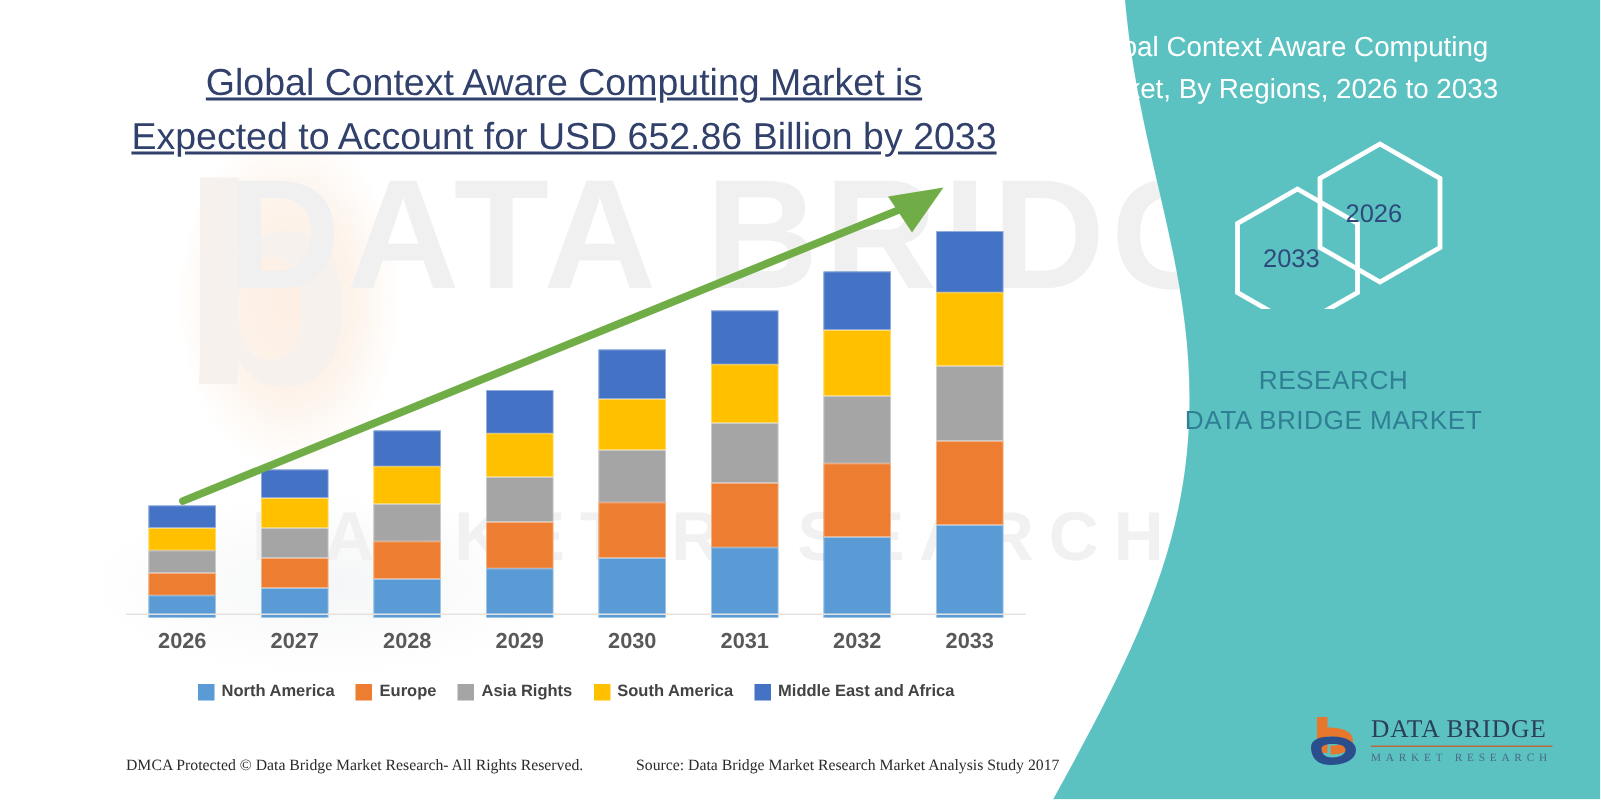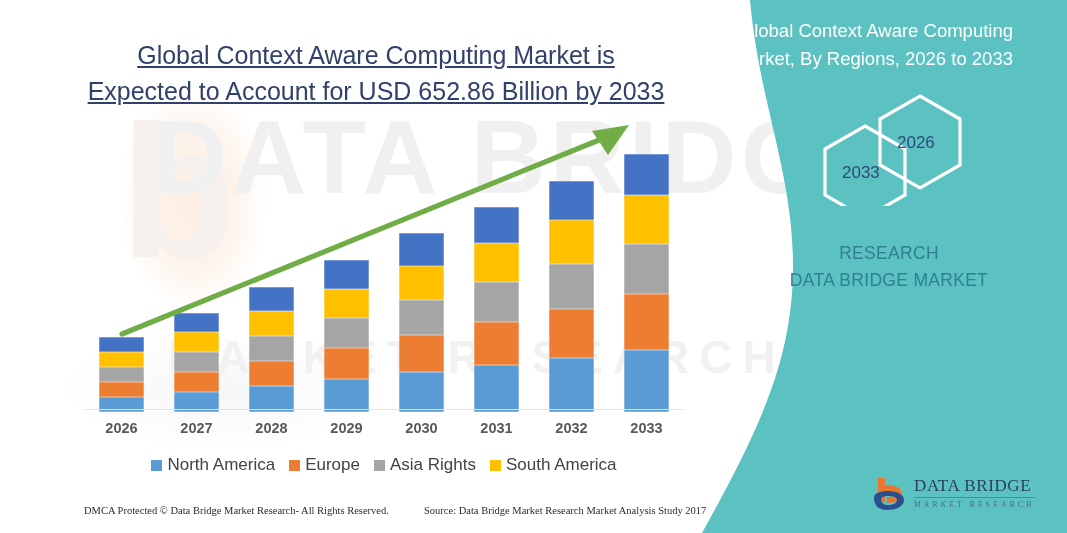--- a/index.html
+++ b/index.html
@@ -20,21 +20,21 @@
   .wm1{left:152px;top:98px;font-size:104px;color:#f0f0f0;}
   .wm2{left:168px;top:330px;font-size:46px;color:#f1f1f1;letter-spacing:10px;}
   .wmlogo{position:absolute;left:120px;top:96px;font-size:190px;color:#f7f1ee;font-weight:700;line-height:1;pointer-events:none;}
 
   
   .teal-panel{position:absolute;right:0;top:0;width:378px;height:533px;pointer-events:none;}
   .teal-panel svg{display:block;}
   .panel-content{position:absolute;right:0;top:0;width:378px;height:533px;}
   .panel-title{
     position:absolute;left:30px;top:17px;width:318px;
-    color:#ffffff;font-size:18.5px;line-height:1.5;text-align:right;
+    color:#ffffff;font-size:18.5px;line-height:1.5;text-align:left;
     padding-right:24px;box-sizing:border-box;
   }
   .hexwrap{position:absolute;left:0;top:88px;width:378px;height:118px;}
   .hex{position:absolute;}
   .hexlabel{position:absolute;color:#2e4a7d;font-size:17px;font-weight:400;}
   .brandline{
     position:absolute;left:60px;top:240px;width:300px;text-align:center;
     color:#2f7f95;font-size:17.5px;line-height:1.55;letter-spacing:.3px;
     padding-right:20px;box-sizing:border-box;
   }
@@ -57,21 +57,21 @@
 
   
   .axisline{position:absolute;left:84px;top:409px;width:600px;height:1px;background:#e3e3e3;}
   .xlabels{position:absolute;left:84px;top:420px;width:600px;display:flex;justify-content:space-around;}
   .xlabel{width:60px;text-align:center;color:#595959;font-size:14.5px;font-weight:700;}
 
   
   .legend{position:absolute;left:84px;top:455px;width:600px;display:flex;justify-content:center;align-items:center;gap:14px;}
   .lg{display:flex;align-items:center;gap:5px;}
   .swatch{width:11px;height:11px;display:inline-block;}
-  .lgtext{color:#434343;font-size:17px;font-weight:400;white-space:nowrap;}
+  .lgtext{color:#434343;font-size:11px;font-weight:700;white-space:nowrap;}
 
   
   .footer{position:absolute;left:0;top:505px;width:740px;height:22px;}
   .foot-left{position:absolute;left:84px;top:0;color:#2b2b2b;font-family:"Liberation Serif",serif;font-size:10.5px;white-space:nowrap;text-align:right;}
   .foot-right{position:absolute;left:424px;top:0;color:#2b2b2b;font-family:"Liberation Serif",serif;font-size:10.5px;white-space:nowrap;}
 
   
   .dbmr-logo{position:absolute;left:868px;top:472px;width:180px;height:46px;}
   .logo-text{position:absolute;left:46px;top:4px;}
   .logo-main{color:#2b3f5c;font-size:17px;letter-spacing:.6px;font-family:"Liberation Serif",serif;}
@@ -220,20 +220,24 @@
         <span class="lgtext">Europe</span>
       </div>
       <div class="lg">
         <span class="swatch" style="background: rgb(165, 165, 165);"></span>
         <span class="lgtext">Asia Rights</span>
       </div>
       <div class="lg">
         <span class="swatch" style="background: rgb(255, 192, 0);"></span>
         <span class="lgtext">South America</span>
       </div>
+      <div class="lg">
+        <span class="swatch" style="background: rgb(68, 114, 196);"></span>
+        <span class="lgtext">Middle East and Africa</span>
+      </div>
     </div>
 
   <div class="footer">
     <div class="foot-left">DMCA Protected © Data Bridge Market Research- All Rights Reserved.</div>
     <div class="foot-right">Source: Data Bridge Market Research  Market Analysis Study 2017</div>
   </div>
 
   <div class="dbmr-logo">
     <svg width="44" height="44" viewBox="0 0 44 44">
       <path d="M10 6 L17 6 L17 30 L10 30 Z" fill="#E8762C"></path>

